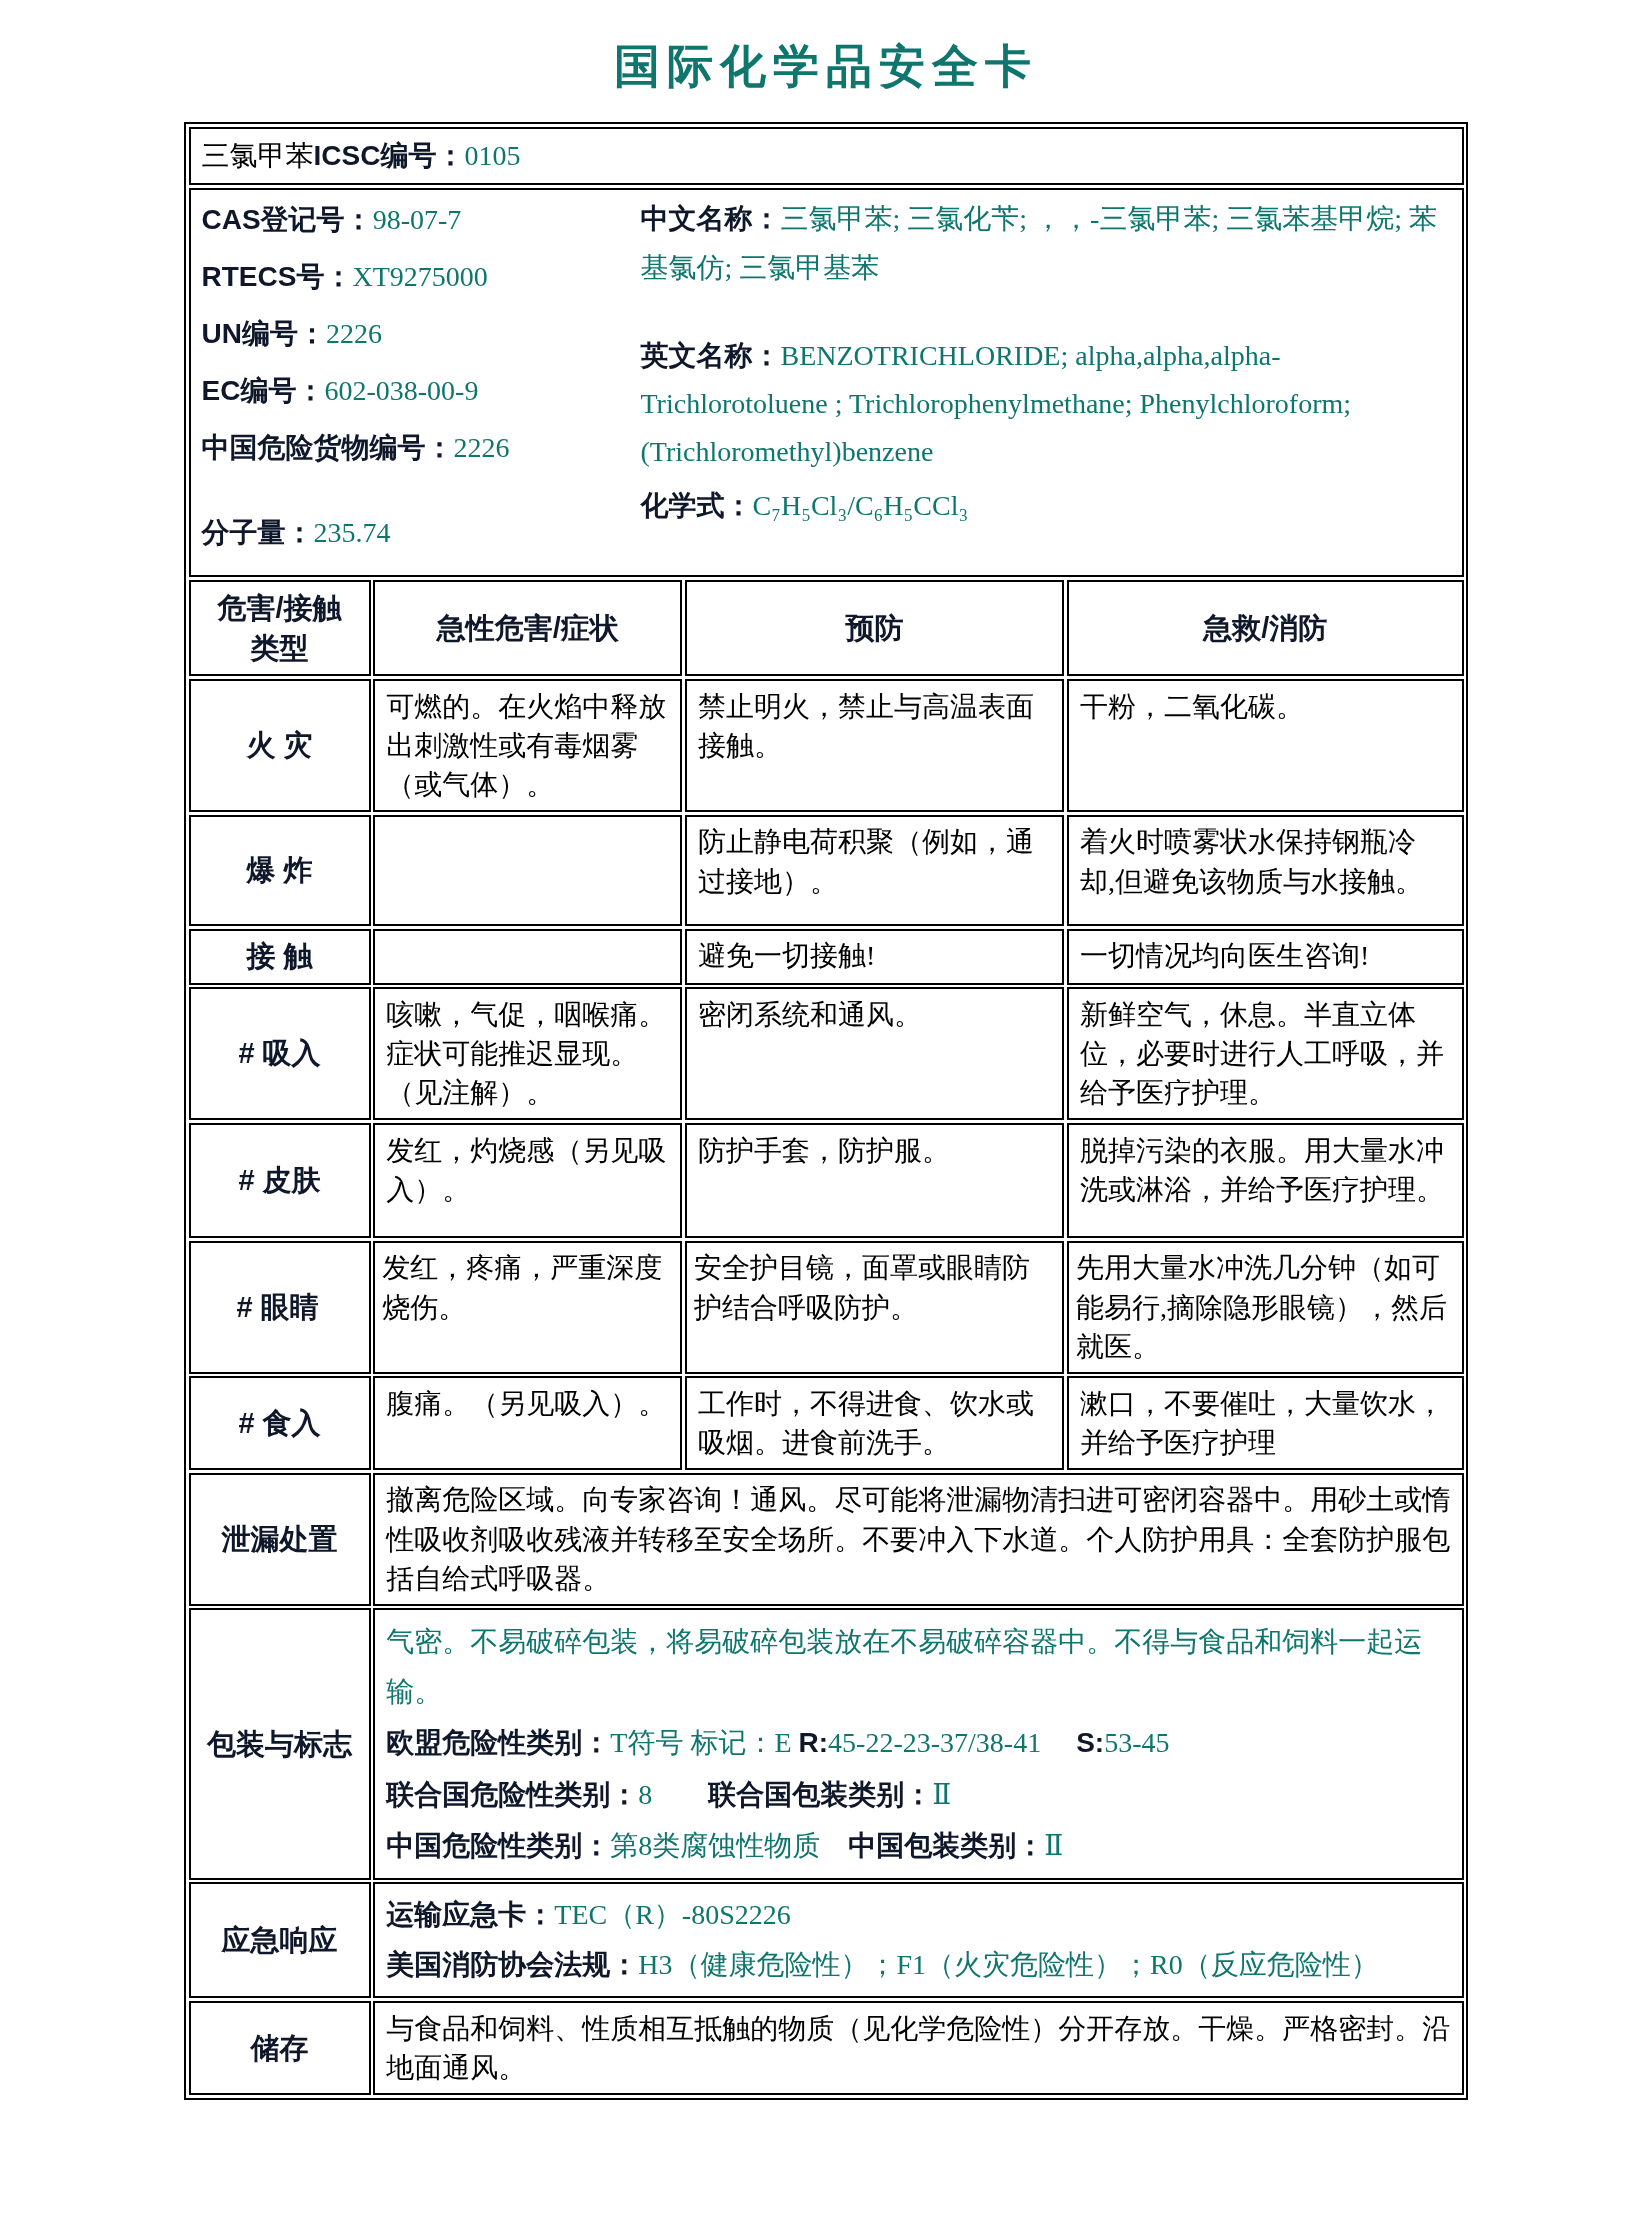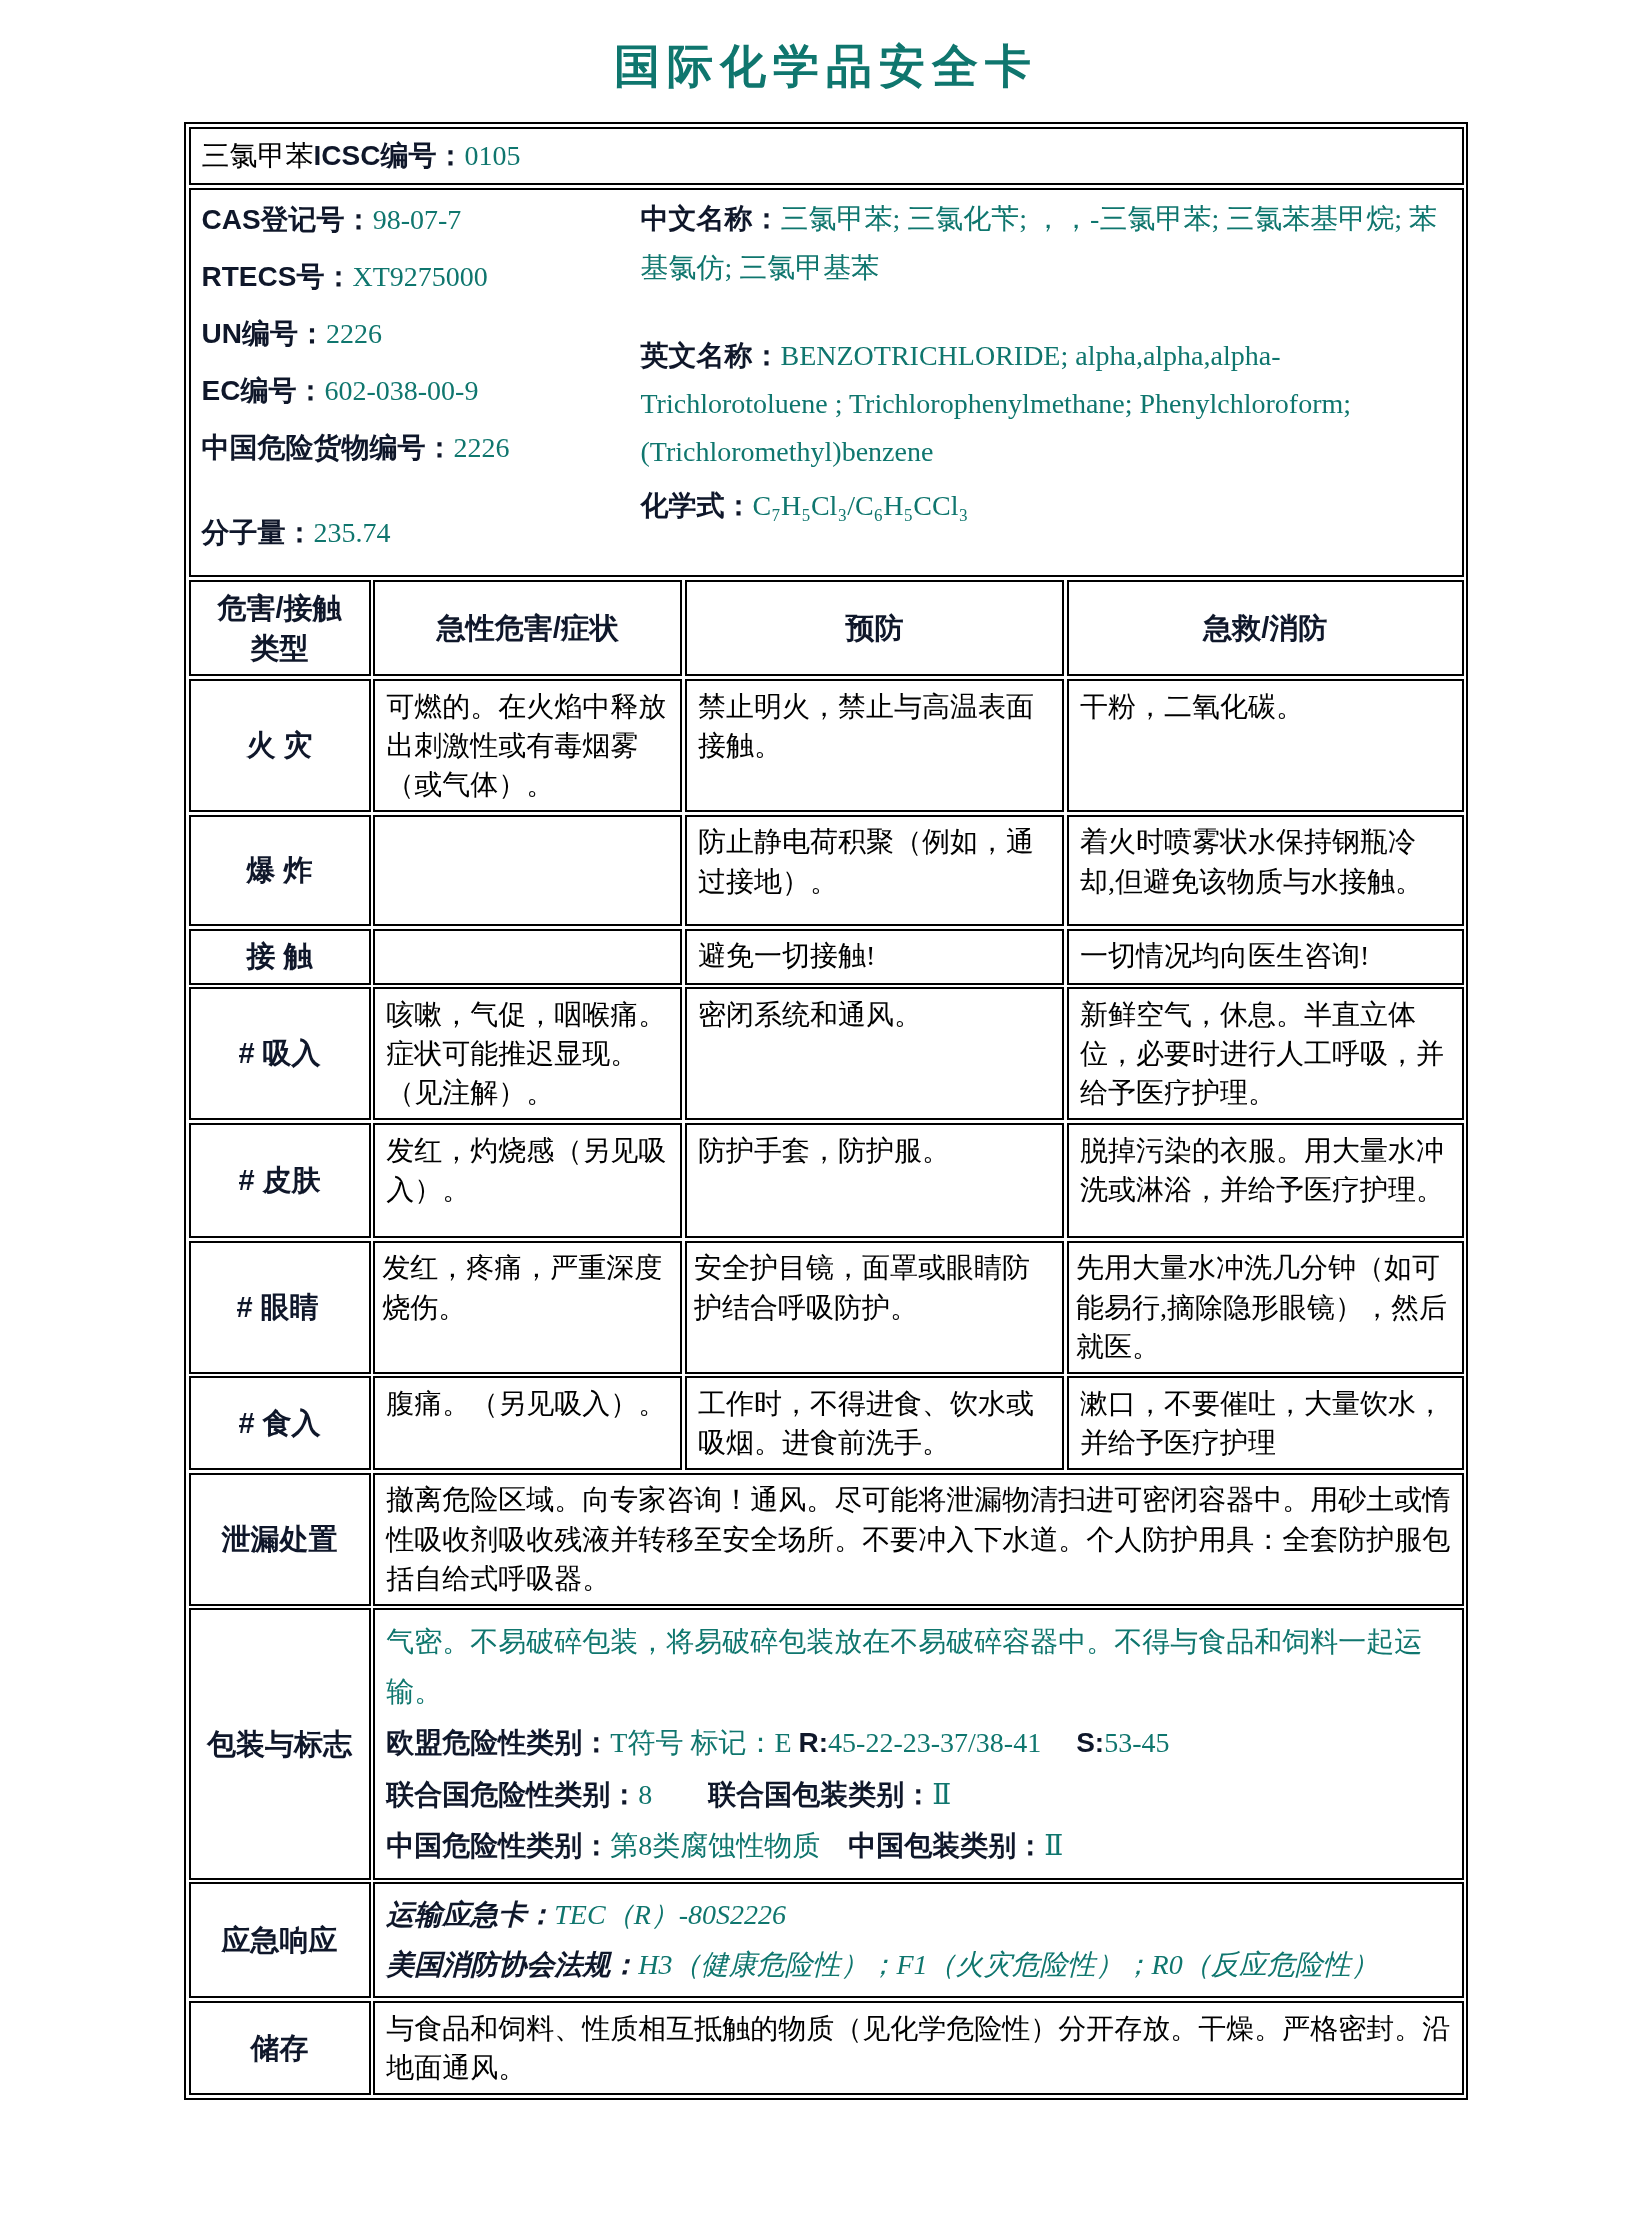--- a/index.html
+++ b/index.html
@@ -51,21 +51,21 @@
   .r-expl  .cell{min-height:96px;}
   .r-cont  .cell{min-height:25px;}
   .r-inh   .cell{min-height:103px;}
   .r-skin  .cell{min-height:100px;}
   .r-eye   .cell{min-height:99px;padding-left:7px;}
   .r-ing   .cell{min-height:64px;}
   .r-stor  .cell{min-height:56px;}
   .pack-cell{line-height:1.78;}
   .pack-cell .rich{display:block;margin:1.4px 0;}
   .emer-cell{line-height:1.8;}
-  .emer-cell .rich{display:block;font-style:italic;}
+  .emer-cell .rich{display:block;}
 </style>
 </head>
 <body>
 
 <div class="page-title">国际化学品安全卡</div>
 
 <div class="card">
 
   <div class="cell sec-head">
     <span>三氯甲苯</span>

